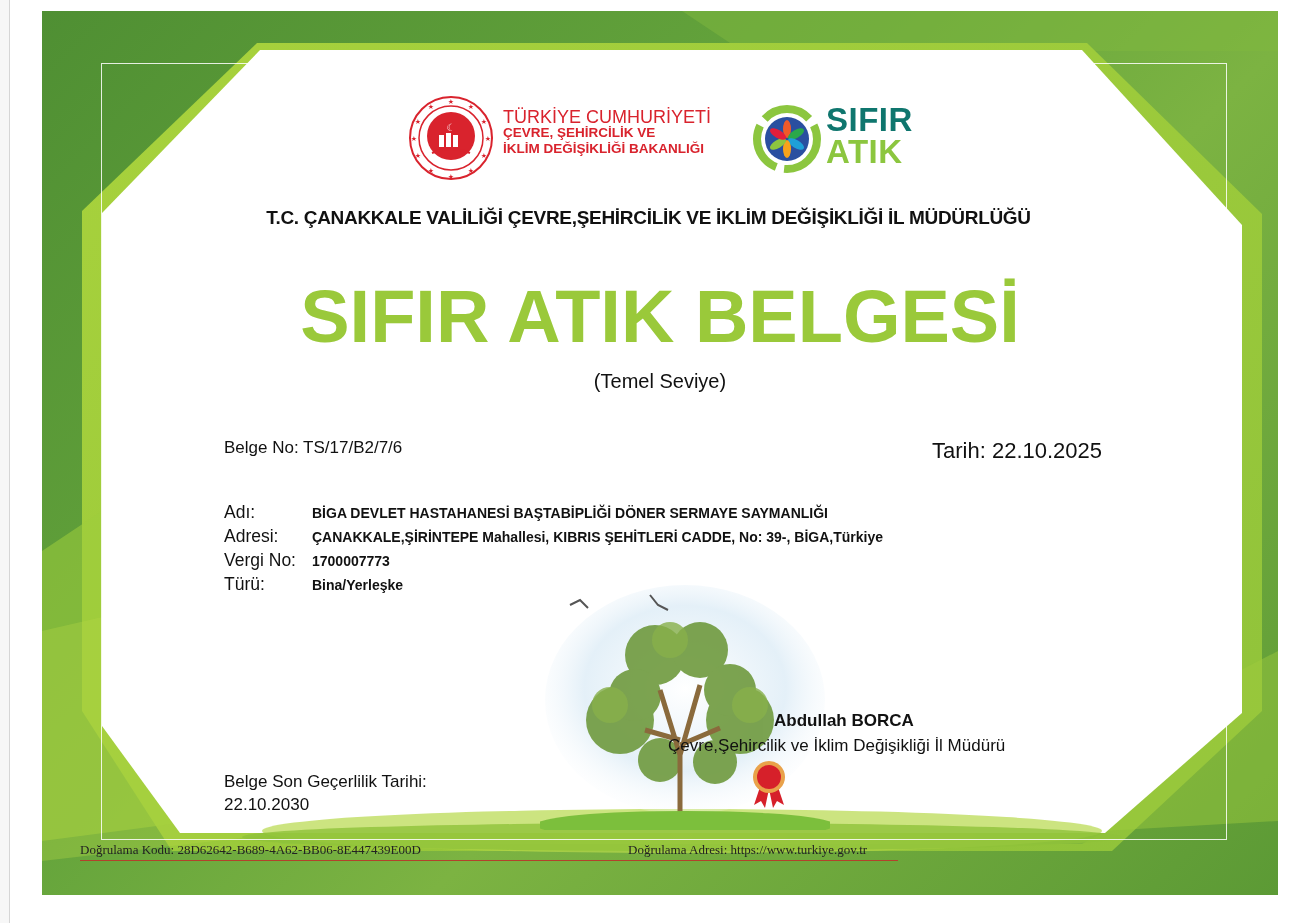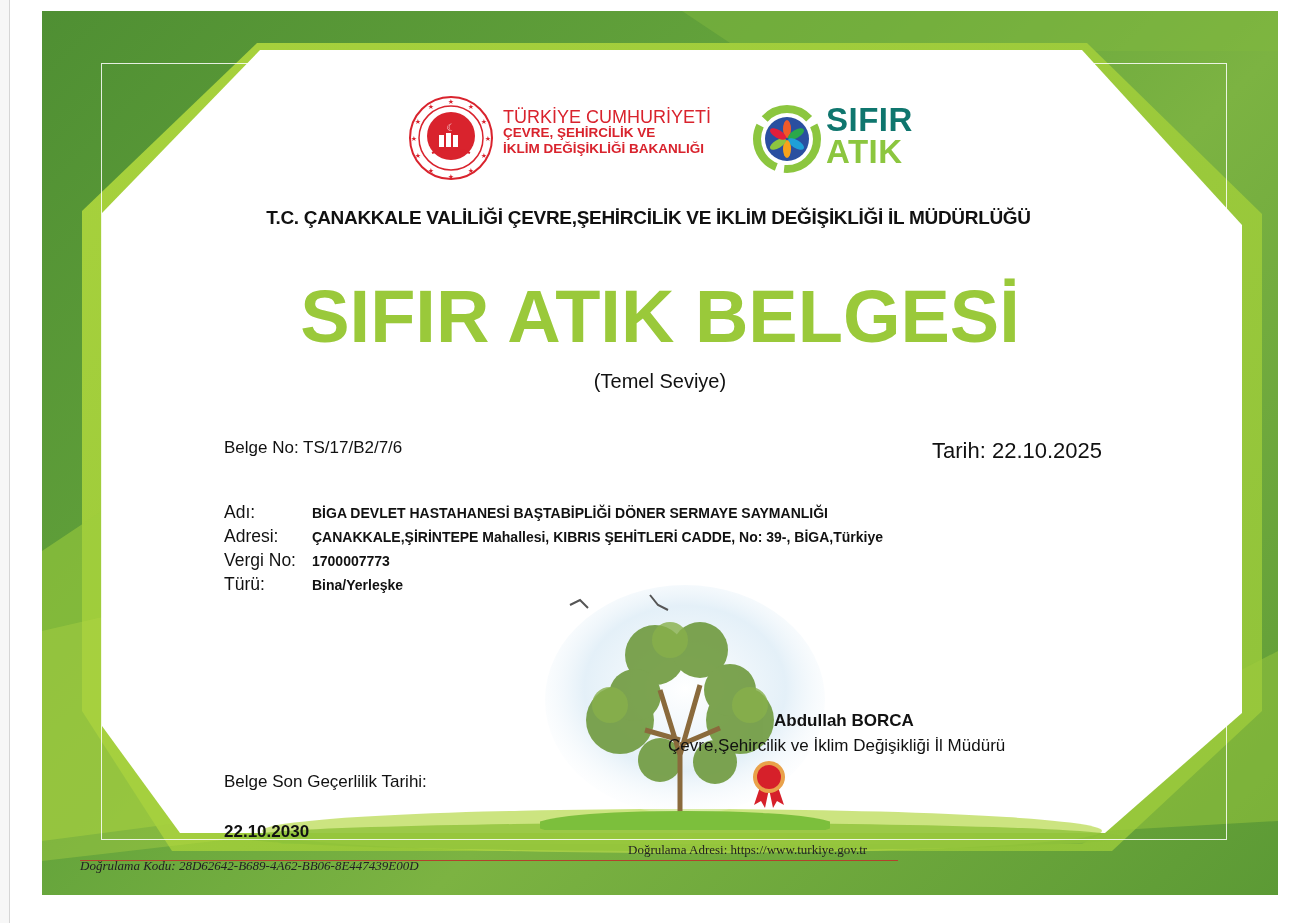--- a/index.html
+++ b/index.html
@@ -32,23 +32,23 @@
   .tarih { left: 892px; top: 438px; font-size: 22px; margin-left: 40px; }
   .field-label { left: 224px; font-size: 17.5px; }
   .field-value { left: 312px; font-size: 14px; font-weight: bold; }
   .body-text { left: 224px; top: 636px; font-size: 17px; line-height: 23px; width: 840px; z-index: 3; }
   .body-text b { font-weight: bold; }
   .signer-name { left: 774px; top: 711px; font-size: 17px; font-weight: bold; z-index: 3; }
   .signer-title { left: 668px; top: 736px; font-size: 17px; z-index: 3; }
   .esign { left: 750px; top: 759px; z-index: 3; display: flex; align-items: center; }
   .esign-text { font-size: 27px; font-weight: bold; color: #d6202a; letter-spacing: 0.5px; margin-left: 2px; }
   .validity-label { left: 224px; top: 772px; font-size: 17px; }
-  .validity-date { left: 224px; top: 795px; font-size: 17px; font-weight: bold; margin-top: 27px; }
+  .validity-date { left: 224px; top: 795px; font-size: 17px; font-weight: normal; }
   .verify-bar { left: 80px; top: 842px; width: 818px; height: 18px; border-bottom: 1.5px solid #b3412c; font-family: "Liberation Serif", serif; font-size: 13px; color: #222; z-index: 4; }
-  .verify-code { position: absolute; left: 0; top: 16px; font-style: italic; }
+  .verify-code { position: absolute; left: 0; top: 0; }
   .verify-addr { position: absolute; left: 548px; top: 0; }
   .tree-scene { left: 540px; top: 580px; width: 290px; height: 250px; z-index: 2; }
 </style>
 </head>
 <body>
 
 <div class="page-edge"></div>
 
 <div class="cert">
   <svg class="frame" width="1236" height="884" viewBox="0 0 1236 884">

